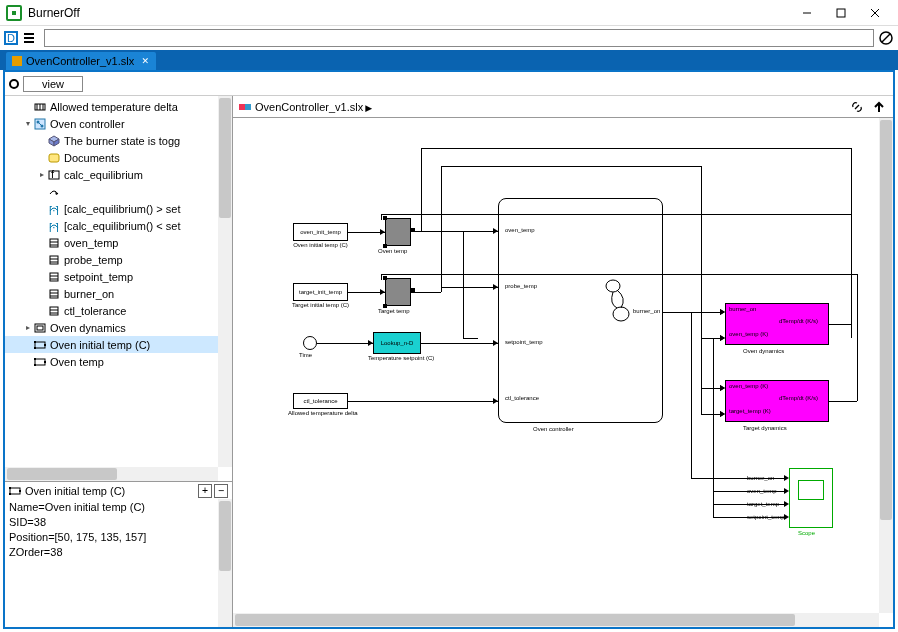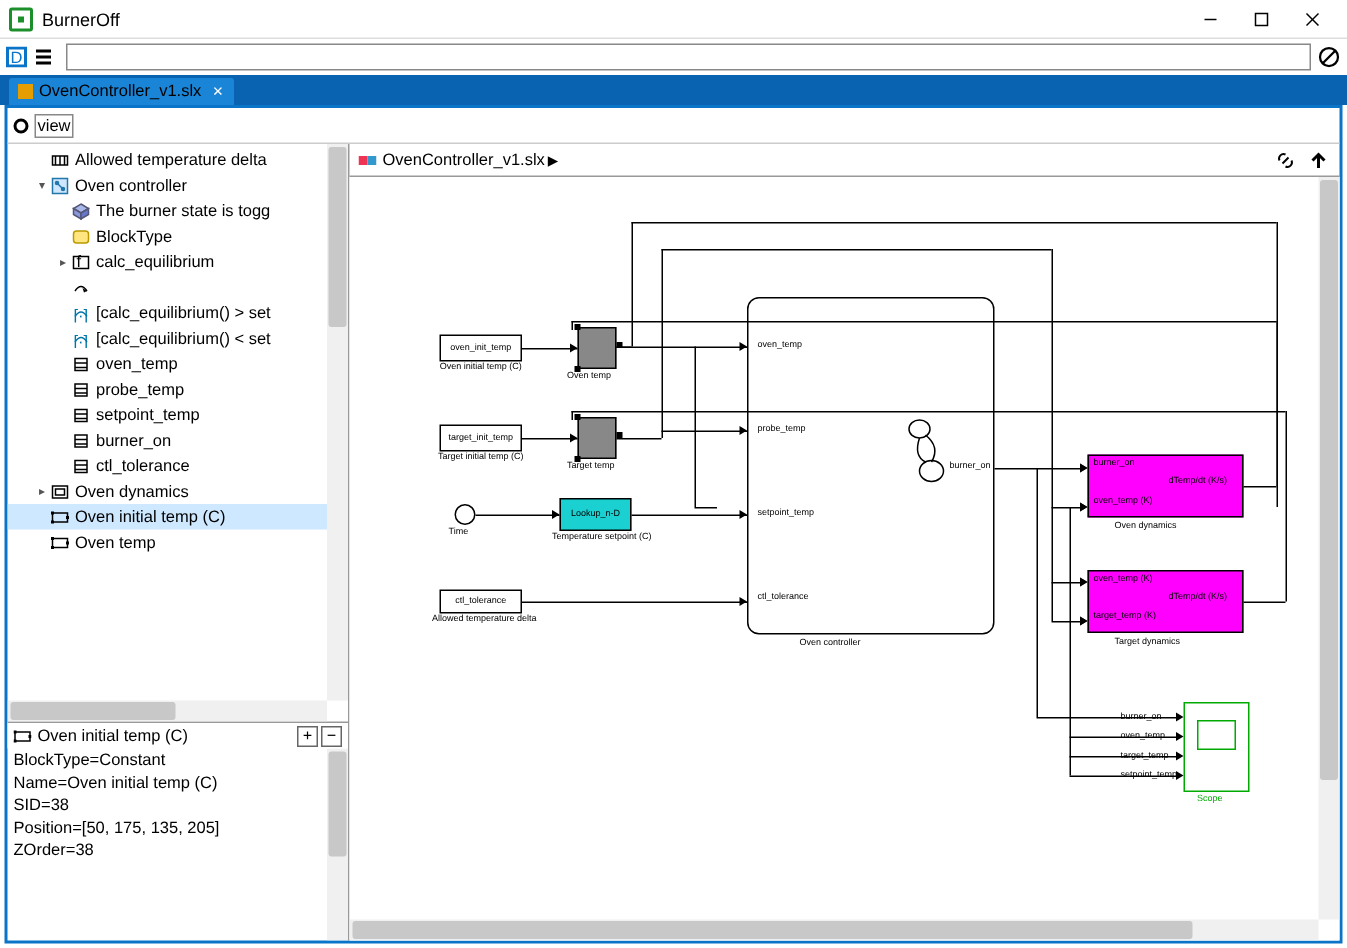--- a/index.html
+++ b/index.html
@@ -15,21 +15,21 @@
 .toolbar1 .mini svg{display:block}
 .toolbar1 .addr{flex:1;height:18px;border:1px solid #888;background:#fff;margin-left:4px;margin-right:4px}
 .toolbar1 .stop{width:16px;height:16px;display:flex;align-items:center;justify-content:center}
 .tabstrip{height:20px;background:#0a63b0;display:flex;align-items:flex-end;padding-left:6px}
 .tab{background:#1a84d6;color:#fff;height:18px;display:flex;align-items:center;padding:0 6px;font-size:11px;border-radius:2px 2px 0 0}
 .tab .x{margin-left:6px;width:10px;height:10px;display:flex;align-items:center;justify-content:center;font-size:9px;color:#fff}
 .tab .ticon{width:10px;height:10px;margin-right:4px;display:inline-block}
 .mainborder{position:absolute;top:70px;left:3px;right:3px;bottom:3px;border:2px solid #0a74c8;background:#fff}
 .pathbar{height:24px;display:flex;align-items:center;padding:2px 4px;border-bottom:1px solid #ccc}
 .pathbar .dot{width:10px;height:10px;border-radius:50%;border:2px solid #000;margin-right:4px}
-.pathbar .view{border:1px solid #888;padding:0 1px;font-size:11px;margin-right:4px;height:16px;display:flex;align-items:center}
+.pathbar .view{border:1px solid #888;padding:0 18px;font-size:11px;margin-right:4px;height:16px;display:flex;align-items:center}
 .pathbar .path{flex:1;border:1px solid #888;height:16px;padding:0 4px;display:flex;align-items:center;font-size:11px;overflow:hidden;white-space:nowrap}
 .content{display:flex;height:calc(100% - 24px)}
 .leftpanel{width:228px;display:flex;flex-direction:column;border-right:1px solid #999}
 .tree{flex:1;overflow:hidden;position:relative;padding:2px 0}
 .tree .row{display:flex;align-items:center;height:17px;padding-left:4px;white-space:nowrap;overflow:hidden}
 .tree .row.sel{background:#cde8ff}
 .tree .ind{display:inline-block}
 .tree .tw{width:10px;display:inline-flex;align-items:center;justify-content:center;font-size:8px;color:#555}
 .tree .ic{width:14px;height:14px;margin-right:3px;display:inline-flex;align-items:center;justify-content:center}
 .tree .ic svg{display:block}
@@ -173,21 +173,21 @@
             <span class="lbl">The burner state is togg</span>
           </div>
           <div class="row">
             <span class="ind" style="width:28px"></span>
             <span class="tw"></span>
             <span class="ic">
               <svg width="12" height="12">
                 <rect x="1" y="2" width="10" height="8" rx="2" fill="#ffe680" stroke="#b90"></rect>
               </svg>
             </span>
-            <span class="lbl">BlockType</span>
+            <span class="lbl">Documents</span>
           </div>
           <div class="row">
             <span class="ind" style="width:28px"></span>
             <span class="tw">▸</span>
             <span class="ic">
               <svg width="12" height="12">
                 <rect x="1" y="2" width="10" height="8" fill="#fff" stroke="#000"></rect>
                 <text x="3" y="9" font-size="8">f</text>
               </svg>
             </span>
@@ -335,24 +335,23 @@
               <rect x="1" y="3" width="10" height="6" fill="none" stroke="#000"></rect>
               <rect x="0" y="2" width="2" height="2" fill="#000"></rect>
               <rect x="0" y="8" width="2" height="2" fill="#000"></rect>
               <rect x="10" y="5" width="2" height="2" fill="#000"></rect>
             </svg></span>
         <span class="pttl">Oven initial temp (C)</span>
         <span class="pm">+</span>
         <span class="pm">−</span>
       </div>
       <div class="props" id="props">
-          <div class="prow">BlockType=Constant</div>
           <div class="prow">Name=Oven initial temp (C)</div>
           <div class="prow">SID=38</div>
-          <div class="prow">Position=[50, 175, 135, 205]</div>
+          <div class="prow">Position=[50, 175, 135, 157]</div>
           <div class="prow">ZOrder=38</div>
           <div class="vscroll">
             <div class="vthumb"></div>
           </div>
         </div>
     </div>
 
     <div class="canvas">
       <div class="canvhdr">
         <span class="cic"><svg width="12" height="12">

